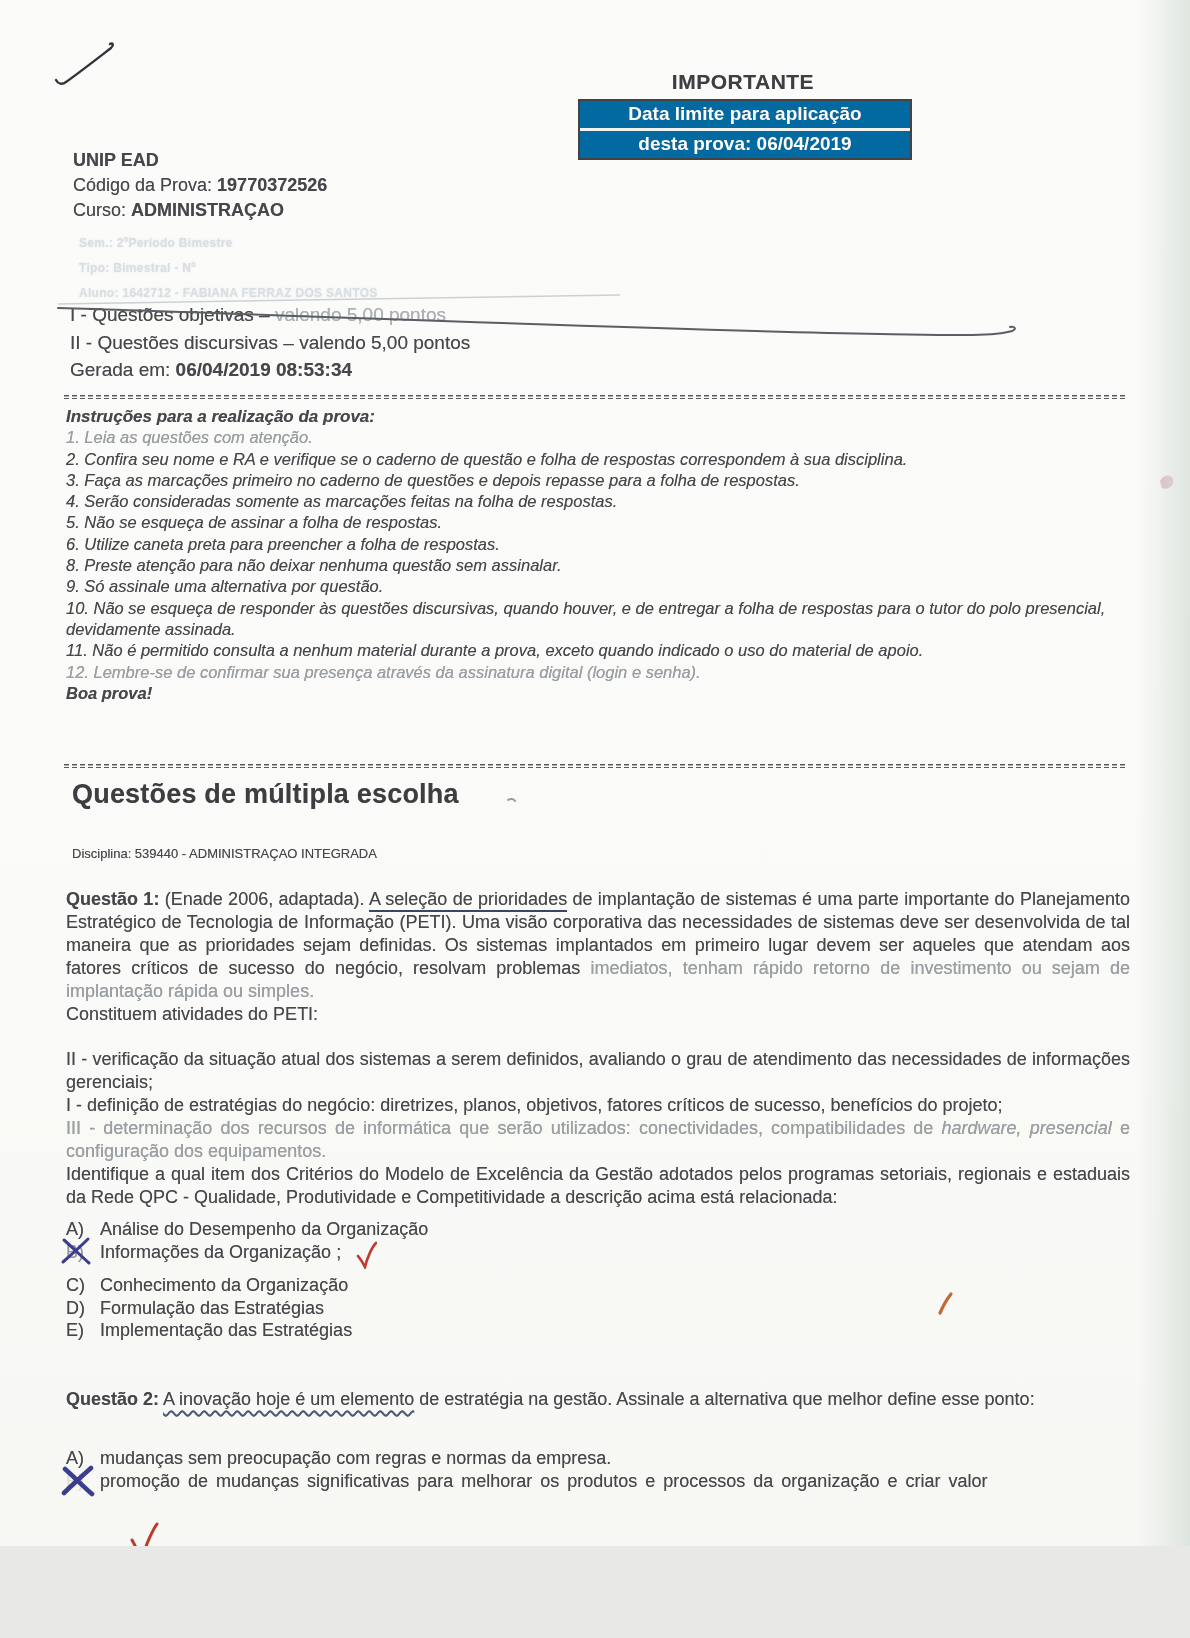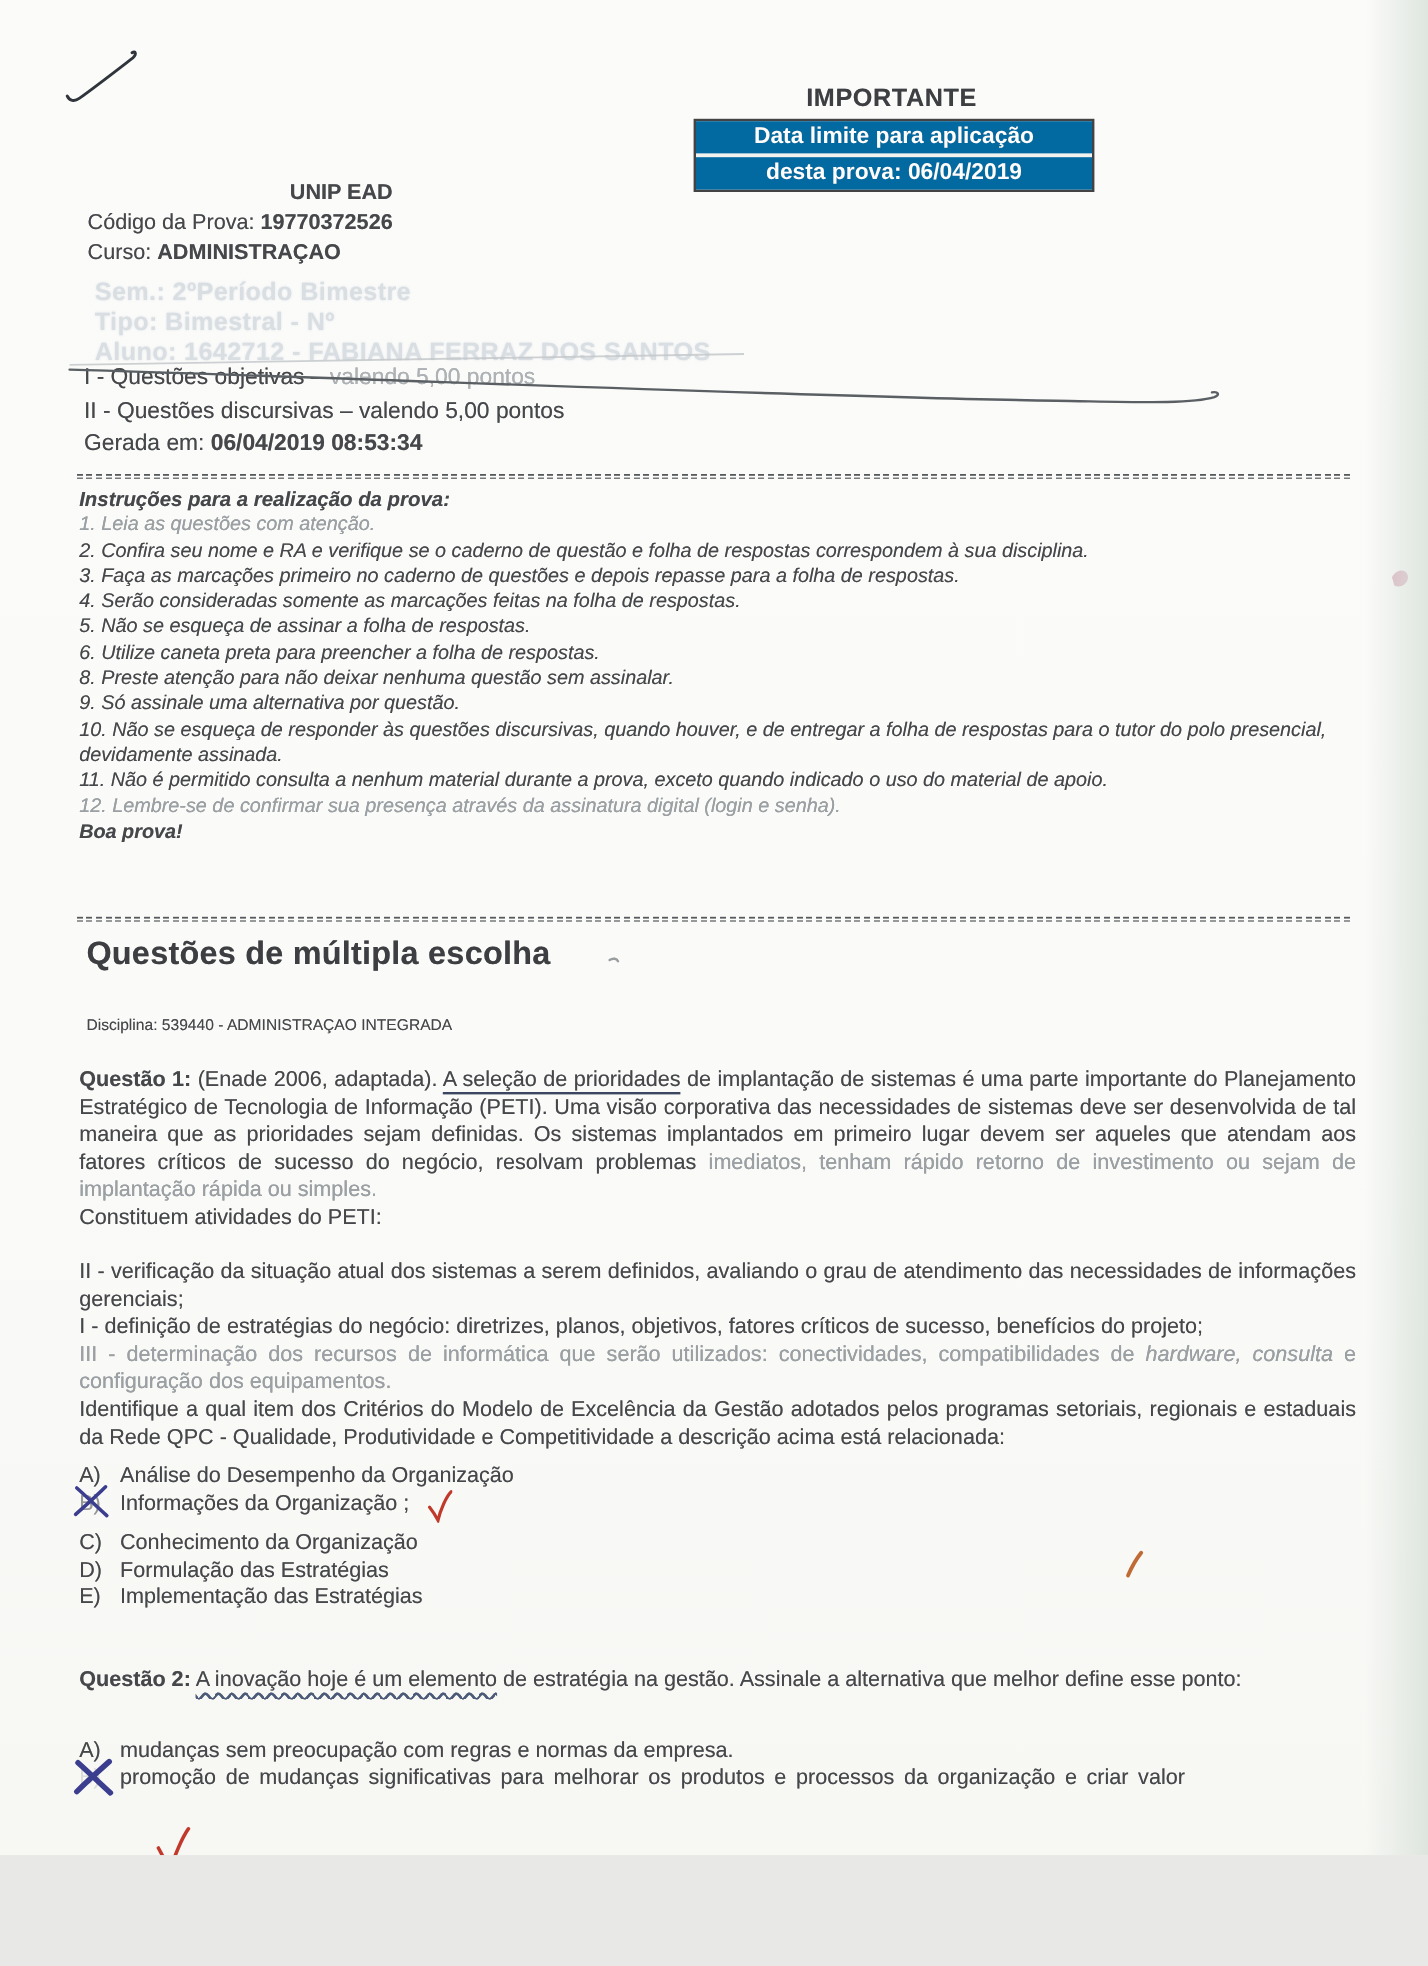--- a/index.html
+++ b/index.html
@@ -13,33 +13,33 @@
     overflow:hidden;
   }
   
   .page::after{
     content:"";position:absolute;top:0;right:0;width:52px;height:100%;
     background:linear-gradient(90deg,rgba(224,230,223,0) 0%,rgba(220,228,221,.55) 60%,rgba(213,222,214,.75) 100%);
     pointer-events:none;
   }
   .scan-text{text-shadow:0 0 .5px rgba(70,72,75,.55);}
   .abs{position:absolute;}
-  .b{font-weight:bold;text-align:right;}
+  .b{font-weight:bold;}
   .faded{color:#9aa0a4;}
   .dim-letter{opacity:.55;}
 
   .importante{top:70px;left:578px;width:330px;text-align:center;
     font-size:21px;font-weight:bold;color:#3d3f42;letter-spacing:.5px;}
   .deadline{top:99px;left:578px;width:330px;border:2px solid #434343;background:#f6f6f4;}
   .deadline .row{background:#0369a1;color:#fdfdfd;font-weight:bold;font-size:19px;
     text-align:center;padding:1px 4px 2px;line-height:24px;}
   .deadline .gap{height:3px;background:#f2f2ef;}
 
   .header-block{top:148px;left:73px;font-size:18px;line-height:25px;}
-  .ghost{top:231px;left:79px;font-size:21px;line-height:25px;font-weight:bold;
+  .ghost{top:231px;left:79px;font-size:12px;line-height:25px;font-weight:bold;
     color:#c3ccd4;opacity:.6;letter-spacing:.3px;text-shadow:0 0 2px rgba(195,204,212,.8);}
   .points{top:301px;left:70px;font-size:19px;line-height:27.5px;}
   .points .half-faded{color:#9ba1a6;opacity:.8;}
 
   .sep{left:64px;width:1062px;height:4px;
     background:
       repeating-linear-gradient(90deg,#565a5c 0 5px,transparent 5px 8px) top/100% 1.5px no-repeat,
       repeating-linear-gradient(90deg,#565a5c 0 5px,transparent 5px 8px) bottom/100% 1.5px no-repeat;}
   .sep1{top:395px;} .sep2{top:764px;}
 
@@ -123,21 +123,21 @@
   <div class="abs discipline">Disciplina: 539440 - ADMINISTRAÇAO INTEGRADA</div>
 
   <div class="abs qblock q1">
     <div>
       <span class="q-label">Questão 1:</span><span> (Enade 2006, adaptada). </span><span class="pen-underline">A seleção de prioridades</span><span> de implantação de sistemas é uma parte importante do Planejamento Estratégico de Tecnologia de Informação (PETI). Uma visão corporativa das necessidades  de sistemas deve ser desenvolvida de tal maneira que as prioridades sejam definidas. Os sistemas implantados em primeiro lugar devem ser aqueles que atendam aos fatores críticos de sucesso do negócio, resolvam problemas </span><span class="faded">imediatos, tenham rápido retorno de investimento ou sejam de  implantação rápida ou simples.</span>
     </div>
     <div>Constituem atividades do PETI:</div>
     <div class="roman-items">
       <div>II - verificação da situação atual dos sistemas a serem definidos, avaliando o grau de atendimento das necessidades de informações gerenciais;</div>
       <div>I - definição de estratégias do negócio: diretrizes, planos, objetivos, fatores críticos de sucesso, benefícios do projeto;</div>
-      <div class="faded"><span>III - determinação dos recursos de informática que serão utilizados: conectividades, compatibilidades de </span><i>hardware,</i> <i>consulta</i><span> e configuração dos equipamentos.</span></div>
+      <div class="faded"><span>III - determinação dos recursos de informática que serão utilizados: conectividades, compatibilidades de </span><i>hardware,</i> <i>presencial</i><span> e configuração dos equipamentos.</span></div>
       <div>Identifique a qual item dos Critérios do Modelo de Excelência da Gestão adotados pelos programas setoriais, regionais e estaduais da Rede QPC - Qualidade, Produtividade e Competitividade a descrição acima está relacionada:</div>
     </div>
     <div class="options">
       <div class="opt">
           <span class="letter">A)</span>
           <span class="text">Análise do Desempenho da Organização</span>
         </div>
       <div class="opt">
         <span class="letter dim-letter">B)</span>
         <span class="text">Informações da Organização ;</span>

